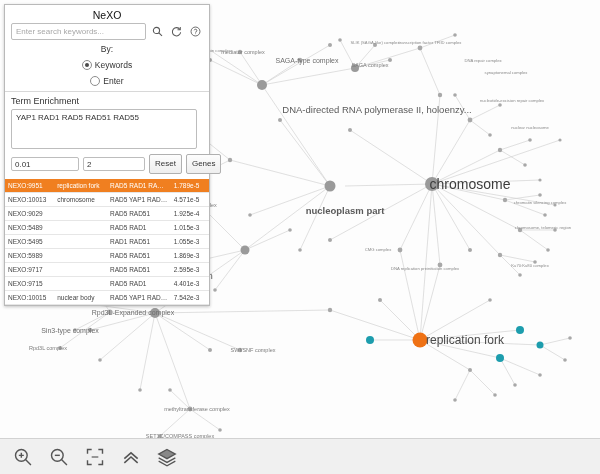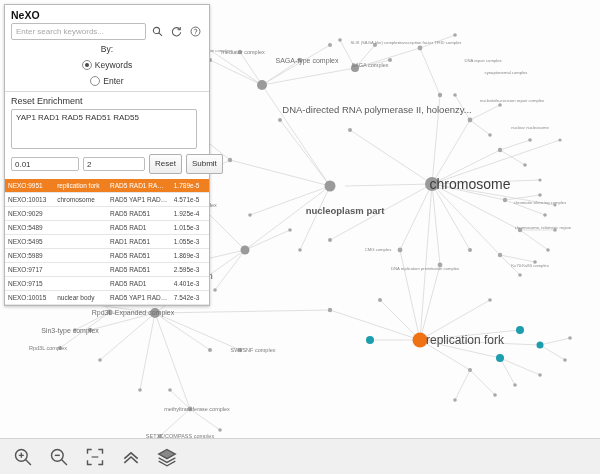--- a/index.html
+++ b/index.html
@@ -49,22 +49,23 @@
     width: 204px;
     background: #ffffff;
     border: 1px solid #b9b9b9;
     box-shadow: 0 1px 3px rgba(0,0,0,0.22);
     font-size: 9px;
     color: #222;
   }
   #nexo-title {
     padding: 4px 6px 2px 6px;
     font-size: 10.5px;
-    font-weight: bold;
+    font-weight: normal;
     color: #111;
+    text-align: center;
   }
   .panel-row {
     display: flex;
     align-items: center;
     padding: 0 6px 4px 6px;
     gap: 4px;
   }
   #search-input {
     flex: 1;
     height: 15px;
@@ -485,29 +486,29 @@
         <span>Keywords</span>
       </span>
       <span class="radio-wrap">
         <span class="radio"></span>
         <span>Enter</span>
       </span>
     </div>
 
     <div class="section-divider"></div>
 
-    <div id="term-enrichment-title">Reset Enrichment</div>
+    <div id="term-enrichment-title">Term Enrichment</div>
 
     <textarea id="gene-textarea" style="">YAP1 RAD1 RAD5 RAD51 RAD55</textarea>
 
     <div class="controls-row">
       <input class="small-input" id="pval-input" type="text" value="0.01" style="">
       <input class="small-input" id="count-input" type="text" value="2" style="">
       <button class="btn">Reset</button>
-      <button class="btn">Submit</button>
+      <button class="btn">Genes</button>
     </div>
 
     <table id="results-table">
       <tbody>
         <tr class="selected">
           <td class="col-id">NEXO:9951</td>
           <td class="col-term">replication fork</td>
           <td class="col-gene">RAD5 RAD1 RAD51 RAD55</td>
           <td class="col-p">1.789e-5</td>
         </tr>

